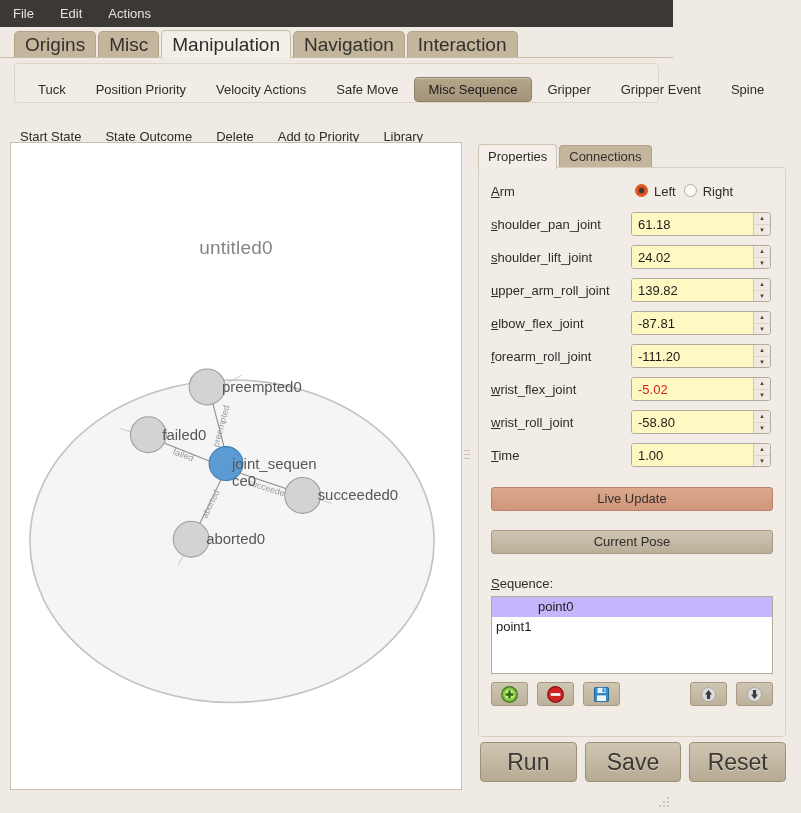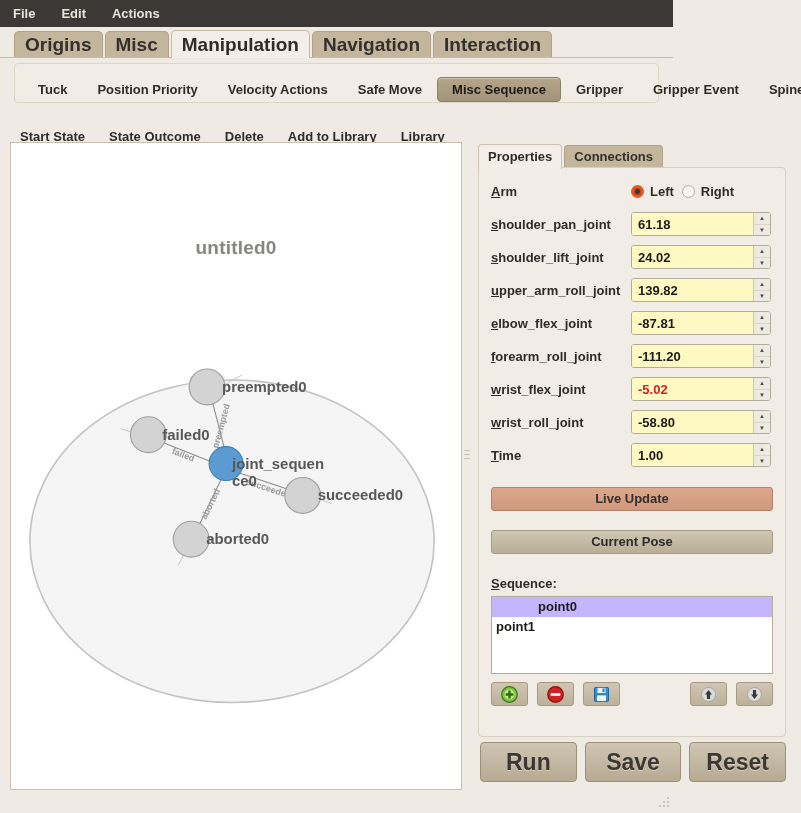--- a/index.html
+++ b/index.html
@@ -3,21 +3,21 @@
 <meta charset="utf-8">
 <style>
   html,body{margin:0;padding:0;}
   body{
     width:801px;height:813px;overflow:hidden;
     background:#efebe4;
     font-family:"Liberation Sans", sans-serif;
     font-size:13px;color:#2f2b28;
     -webkit-font-smoothing:antialiased;
   }
-  .app{position:relative;width:673px;height:813px;font-weight:bold;}
+  .app{position:relative;width:673px;height:813px;}
 
   
   .menubar{
     height:27px;background:#3c3835;display:flex;align-items:center;
     padding-left:10px;gap:20px;
   }
   .menubar .mi{color:#e8e4dd;font-size:13px;padding:2px 3px;cursor:default;}
 
   
   .tabstrip{
@@ -101,21 +101,21 @@
     position:absolute;left:6px;top:25px;width:308px;height:570px;
     background:#f1ede6;border:1px solid #d8d0c1;border-radius:4px;
     box-sizing:border-box;padding:10px 12px;
   }
 
   .row{display:flex;align-items:center;height:26px;margin-bottom:7px;}
   .lbl{font-size:13px;color:#2f2b28;flex:0 0 140px;}
   .lbl u{text-decoration:underline;}
 
   .radios{flex:1;display:flex;align-items:center;justify-content:flex-end;gap:8px;padding-right:40px;}
-  .radio{display:flex;align-items:center;gap:6px;font-size:13px;cursor:default;}
+  .radio{display:flex;align-items:flex-start;gap:6px;font-size:13px;cursor:default;}
   .dot{
     width:13px;height:13px;border-radius:50%;
     background:#fbfaf8;border:1px solid #b4ab9a;box-sizing:border-box;
   }
   .dot.on{
     background:#3c3835;border:3px solid #e25822;
     box-shadow:0 0 0 1px #c24a1d inset;
   }
 
   .spin{
@@ -211,21 +211,21 @@
     <div class="modebtn active">Misc Sequence</div>
     <div class="modebtn">Gripper</div>
     <div class="modebtn">Gripper Event</div>
     <div class="modebtn">Spine</div>
   </div>
 
   <div class="actionrow">
     <div class="abtn">Start State</div>
     <div class="abtn">State Outcome</div>
     <div class="abtn">Delete</div>
-    <div class="abtn">Add to Library</div>
+    <div class="abtn">Add to Priority</div>
     <div class="abtn">Library</div>
   </div>
 
   <div class="split">
 
     <div class="canvaspane">
       <div class="graphtitle">untitled0</div>
       <svg class="graph" viewBox="0 0 452 648">
         <defs>
           <marker id="ah" markerWidth="9" markerHeight="9" refX="7" refY="3" orient="auto">

